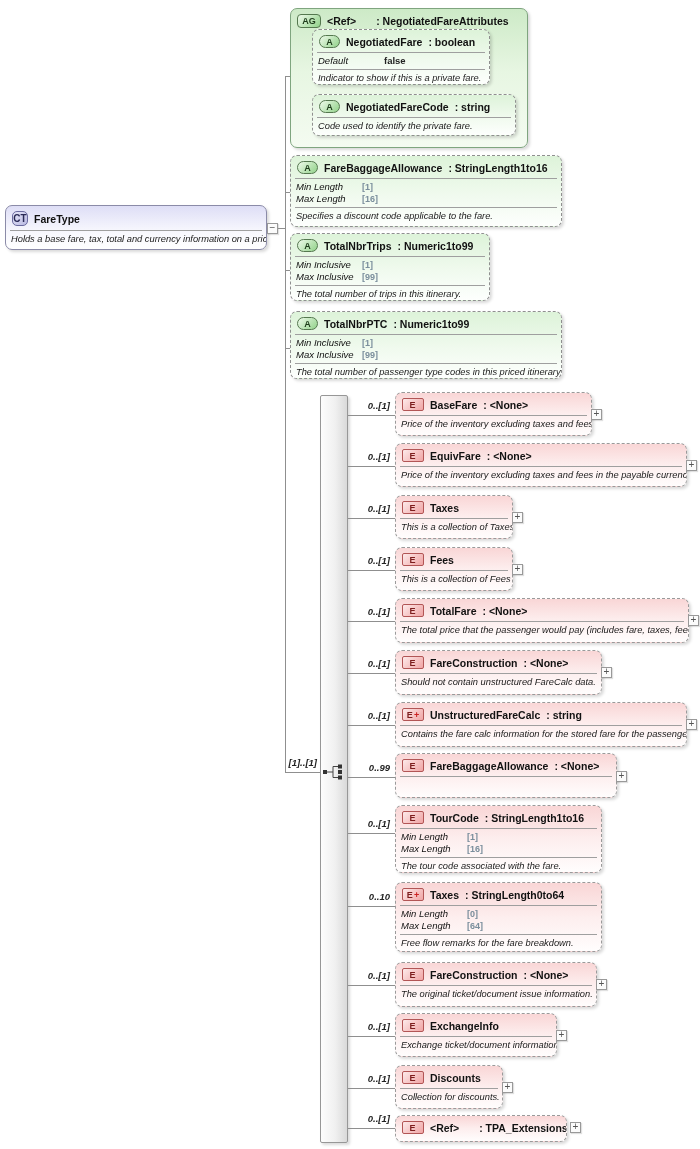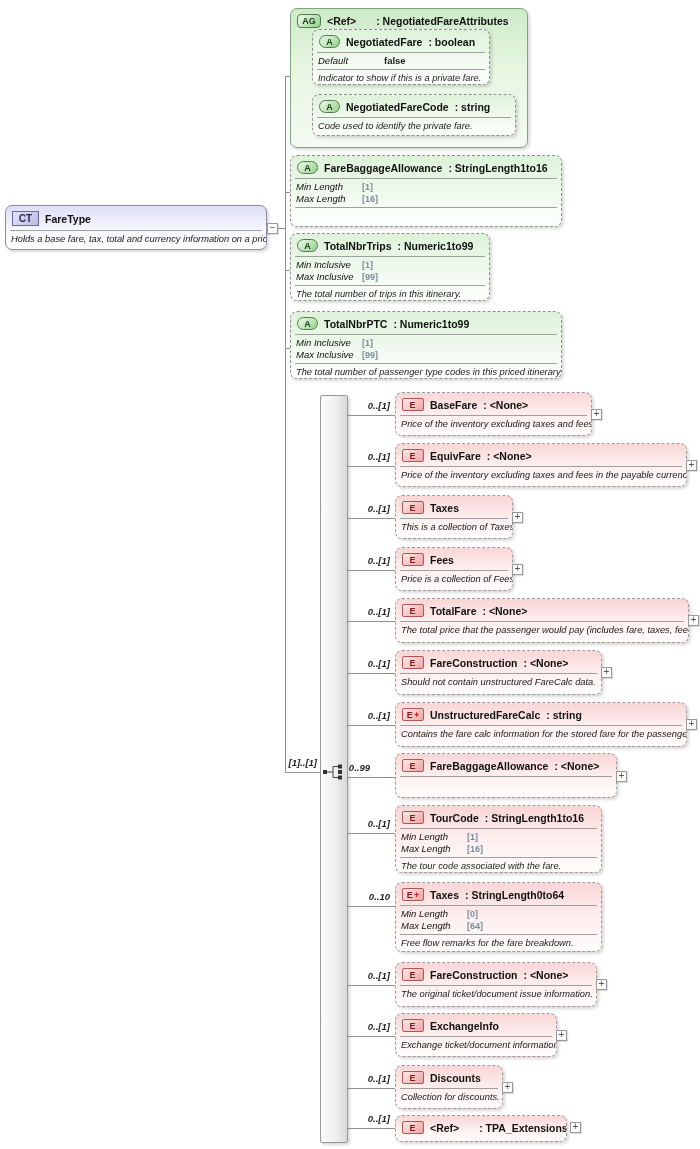--- a/index.html
+++ b/index.html
@@ -22,21 +22,21 @@
         white-space:nowrap;overflow:hidden;}
   .facets{padding:2px 5px 1px 5px;}
   .frow{display:flex;white-space:nowrap;line-height:12px;}
   .flabel{font-style:italic;font-size:9.5px;color:#111;width:66px;flex:none;}
   .fvalue{font-size:9px;color:#7a8e9c;font-weight:bold;}
   .fvalue.strong{color:#222;font-size:9.5px;}
 
   
   .badge{display:inline-flex;align-items:center;justify-content:center;flex:none;
          font-weight:bold;box-sizing:border-box;}
-  .ct-badge{width:27px;height:15px;border:1px solid #6a6a9e;border-radius:0;
+  .ct-badge{width:16px;height:15px;border:1px solid #6a6a9e;border-radius:5px;
             background:linear-gradient(135deg,#e6e6f8,#b9b9e2);color:#2a2a55;font-size:10px;}
   .ag-badge{width:24px;height:14px;border:1px solid #55784f;border-radius:4px;
             background:linear-gradient(135deg,#eefaea,#92d28a);color:#1d3a1a;font-size:9px;}
   .a-badge{width:21px;height:13px;border:1px solid #55784f;border-radius:7px;
            background:linear-gradient(135deg,#eefaea,#92d28a);color:#1d3a1a;font-size:9px;}
   .e-badge{min-width:22px;height:13px;padding:0 2px;border:1px solid #b25555;border-radius:2px;
            background:linear-gradient(135deg,#fdeaea,#f0a4a4);color:#7d1d1d;font-size:9px;}
   .e-badge .plus{color:#cc2020;margin-left:1px;font-size:9px;}
 
   
@@ -125,20 +125,21 @@
       <div class="frow">
           <span class="flabel">Min Length</span>
           <span class="fvalue">[1]</span>
         </div>
       <div class="frow">
           <span class="flabel">Max Length</span>
           <span class="fvalue">[16]</span>
         </div>
     </div>
     <div class="sep"></div>
+    <div class="anno">Specifies a discount code applicable to the fare.</div>
   </div>
 
   <div class="box gbox" style="left:290px;top:233px;width:200px;height:68px">
     <div class="head">
       <span class="badge a-badge">A</span>
       <span class="bname">TotalNbrTrips</span>
         <span class="btype"> : Numeric1to99</span>
     </div>
     <div class="sep"></div>
     <div class="facets">
@@ -204,21 +205,21 @@
   <div class="hline" style="left:348px;top:1088px;width:47px"></div>
   <div class="hline" style="left:348px;top:1128px;width:47px"></div>
 
   <div class="card" style="left:346px;top:400px">0..[1]</div>
   <div class="card" style="left:346px;top:451px">0..[1]</div>
   <div class="card" style="left:346px;top:503px">0..[1]</div>
   <div class="card" style="left:346px;top:555px">0..[1]</div>
   <div class="card" style="left:346px;top:606px">0..[1]</div>
   <div class="card" style="left:346px;top:658px">0..[1]</div>
   <div class="card" style="left:346px;top:710px">0..[1]</div>
-  <div class="card" style="left:326px;top:762px">0..99</div>
+  <div class="card" style="left:346px;top:762px">0..99</div>
   <div class="card" style="left:346px;top:818px">0..[1]</div>
   <div class="card" style="left:346px;top:891px">0..10</div>
   <div class="card" style="left:346px;top:970px">0..[1]</div>
   <div class="card" style="left:346px;top:1021px">0..[1]</div>
   <div class="card" style="left:346px;top:1073px">0..[1]</div>
   <div class="card" style="left:346px;top:1113px">0..[1]</div>
 
   <div class="box ebox" style="left:395px;top:392px;width:197px;height:44px">
     <div class="head">
         <span class="badge e-badge">
@@ -262,21 +263,21 @@
 
   <div class="box ebox" style="left:395px;top:547px;width:118px;height:44px">
     <div class="head">
         <span class="badge e-badge">
           <span>E</span>
           <span class="plus"></span>
         </span>
       <span class="bname">Fees</span>
       </div>
     <div class="sep"></div>
-    <div class="anno">Price is a collection of Fees</div>
+    <div class="anno">This is a collection of Fees</div>
   </div>
   <div class="expand" style="left:512px;top:564px">+</div>
 
   <div class="box ebox" style="left:395px;top:598px;width:294px;height:45px">
     <div class="head">
         <span class="badge e-badge">
           <span>E</span>
           <span class="plus"></span>
         </span>
       <span class="bname">TotalFare</span>

